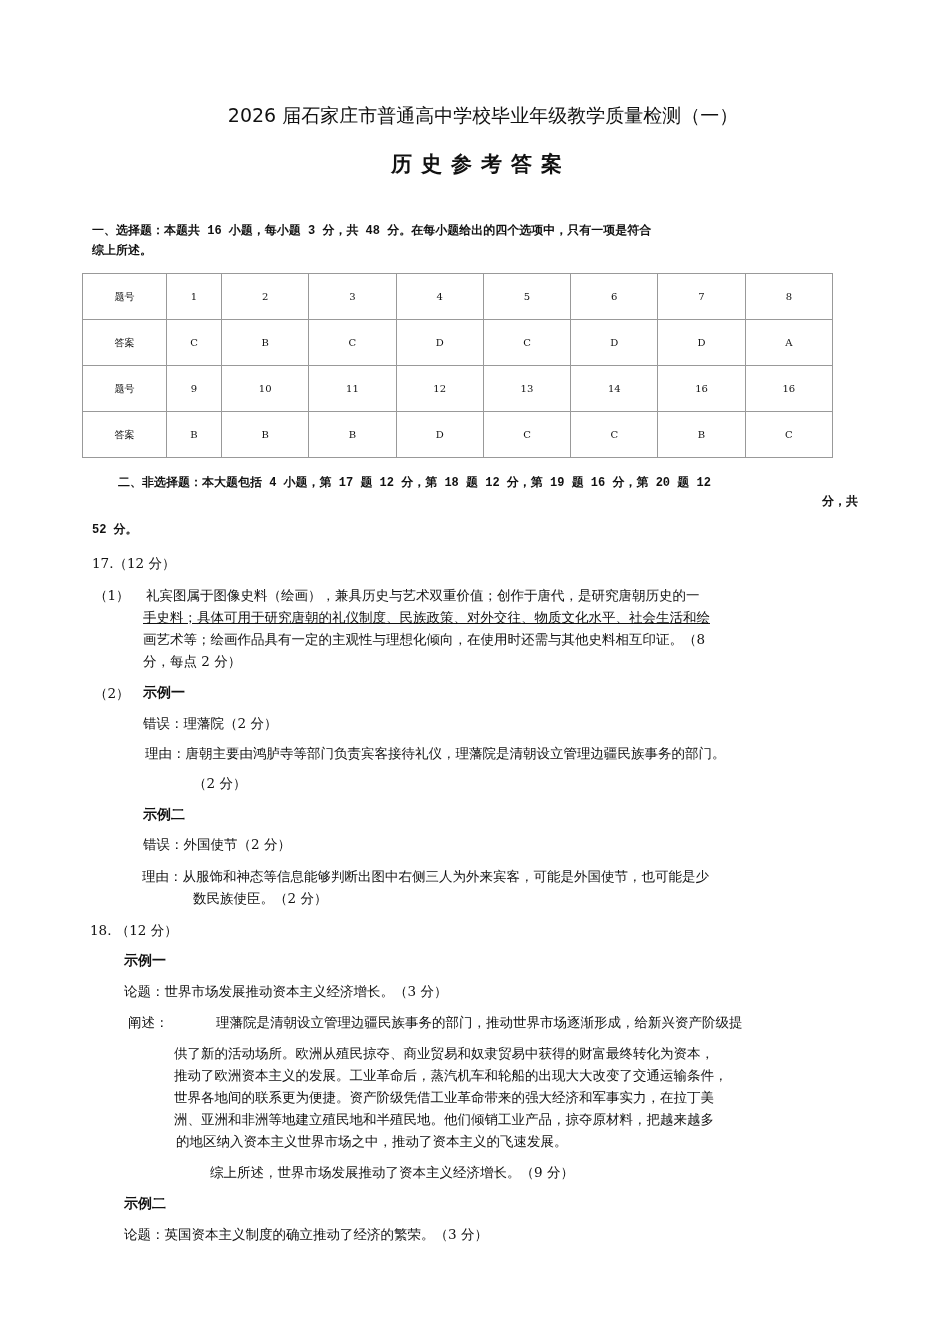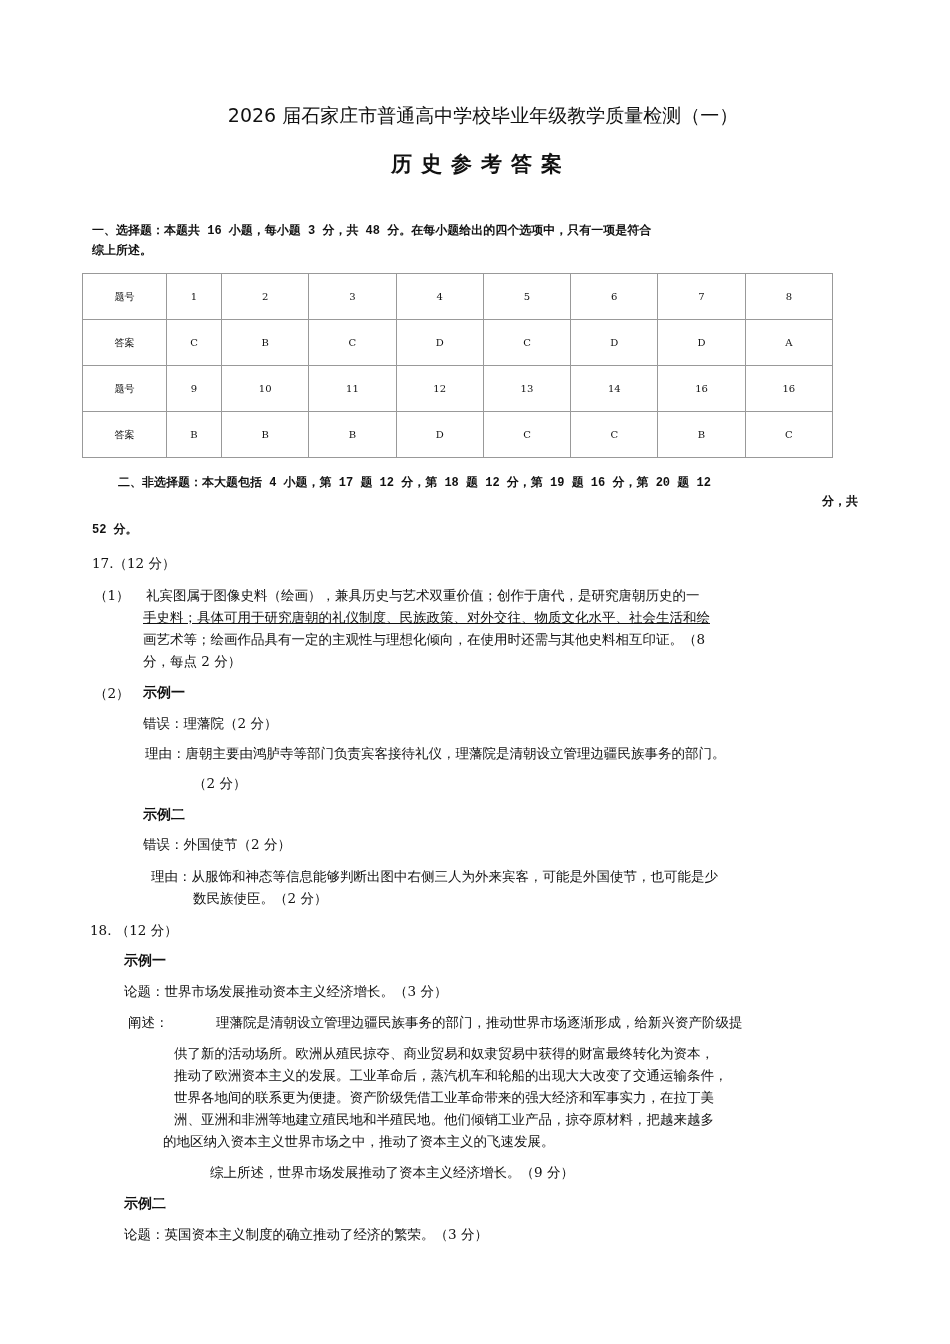--- a/index.html
+++ b/index.html
@@ -104,28 +104,28 @@
 <div class="abs txt" style="left:143px; top:631px;">画艺术等；绘画作品具有一定的主观性与理想化倾向，在使用时还需与其他史料相互印证。（8</div>
 <div class="abs txt" style="left:143px; top:653px;">分，每点 2 分）</div>
 
 <div class="abs txt" style="left:94px; top:685px;">（2）</div>
 <div class="abs bold" style="left:143px; top:684px;">示例一</div>
 <div class="abs txt" style="left:143px; top:715px;">错误：理藩院（2 分）</div>
 <div class="abs txt" style="left:145px; top:745px;">理由：唐朝主要由鸿胪寺等部门负责宾客接待礼仪，理藩院是清朝设立管理边疆民族事务的部门。</div>
 <div class="abs txt" style="left:193px; top:775px;">（2 分）</div>
 <div class="abs bold" style="left:143px; top:806px;">示例二</div>
 <div class="abs txt" style="left:143px; top:836px;">错误：外国使节（2 分）</div>
-<div class="abs txt" style="left:151px; top:868px;">理由：从服饰和神态等信息能够判断出图中右侧三人为外来宾客，可能是外国使节，也可能是少</div>
+<div class="abs txt" style="left:142px; top:868px;">理由：从服饰和神态等信息能够判断出图中右侧三人为外来宾客，可能是外国使节，也可能是少</div>
 <div class="abs txt" style="left:193px; top:890px;">数民族使臣。（2 分）</div>
 
 <div class="abs txt" style="left:90px; top:922px;">18. （12 分）</div>
 <div class="abs bold" style="left:124px; top:952px;">示例一</div>
 <div class="abs txt" style="left:124px; top:983px;">论题：世界市场发展推动资本主义经济增长。（3 分）</div>
 <div class="abs txt" style="left:128px; top:1014px;">阐述：</div>
 <div class="abs txt" style="left:216px; top:1014px;">理藩院是清朝设立管理边疆民族事务的部门，推动世界市场逐渐形成，给新兴资产阶级提</div>
 <div class="abs txt" style="left:174px; top:1045px;">供了新的活动场所。欧洲从殖民掠夺、商业贸易和奴隶贸易中获得的财富最终转化为资本，</div>
 <div class="abs txt" style="left:174px; top:1067px;">推动了欧洲资本主义的发展。工业革命后，蒸汽机车和轮船的出现大大改变了交通运输条件，</div>
 <div class="abs txt" style="left:174px; top:1089px;">世界各地间的联系更为便捷。资产阶级凭借工业革命带来的强大经济和军事实力，在拉丁美</div>
 <div class="abs txt" style="left:174px; top:1111px;">洲、亚洲和非洲等地建立殖民地和半殖民地。他们倾销工业产品，掠夺原材料，把越来越多</div>
-<div class="abs txt" style="left:163px; top:1133px;">的地区纳入资本主义世界市场之中，推动了资本主义的飞速发展。</div>
+<div class="abs txt" style="left:176px; top:1133px;">的地区纳入资本主义世界市场之中，推动了资本主义的飞速发展。</div>
 <div class="abs txt" style="left:210px; top:1164px;">综上所述，世界市场发展推动了资本主义经济增长。（9 分）</div>
 <div class="abs bold" style="left:124px; top:1195px;">示例二</div>
 <div class="abs txt" style="left:124px; top:1226px;">论题：英国资本主义制度的确立推动了经济的繁荣。（3 分）</div>
 
 </body></html>

